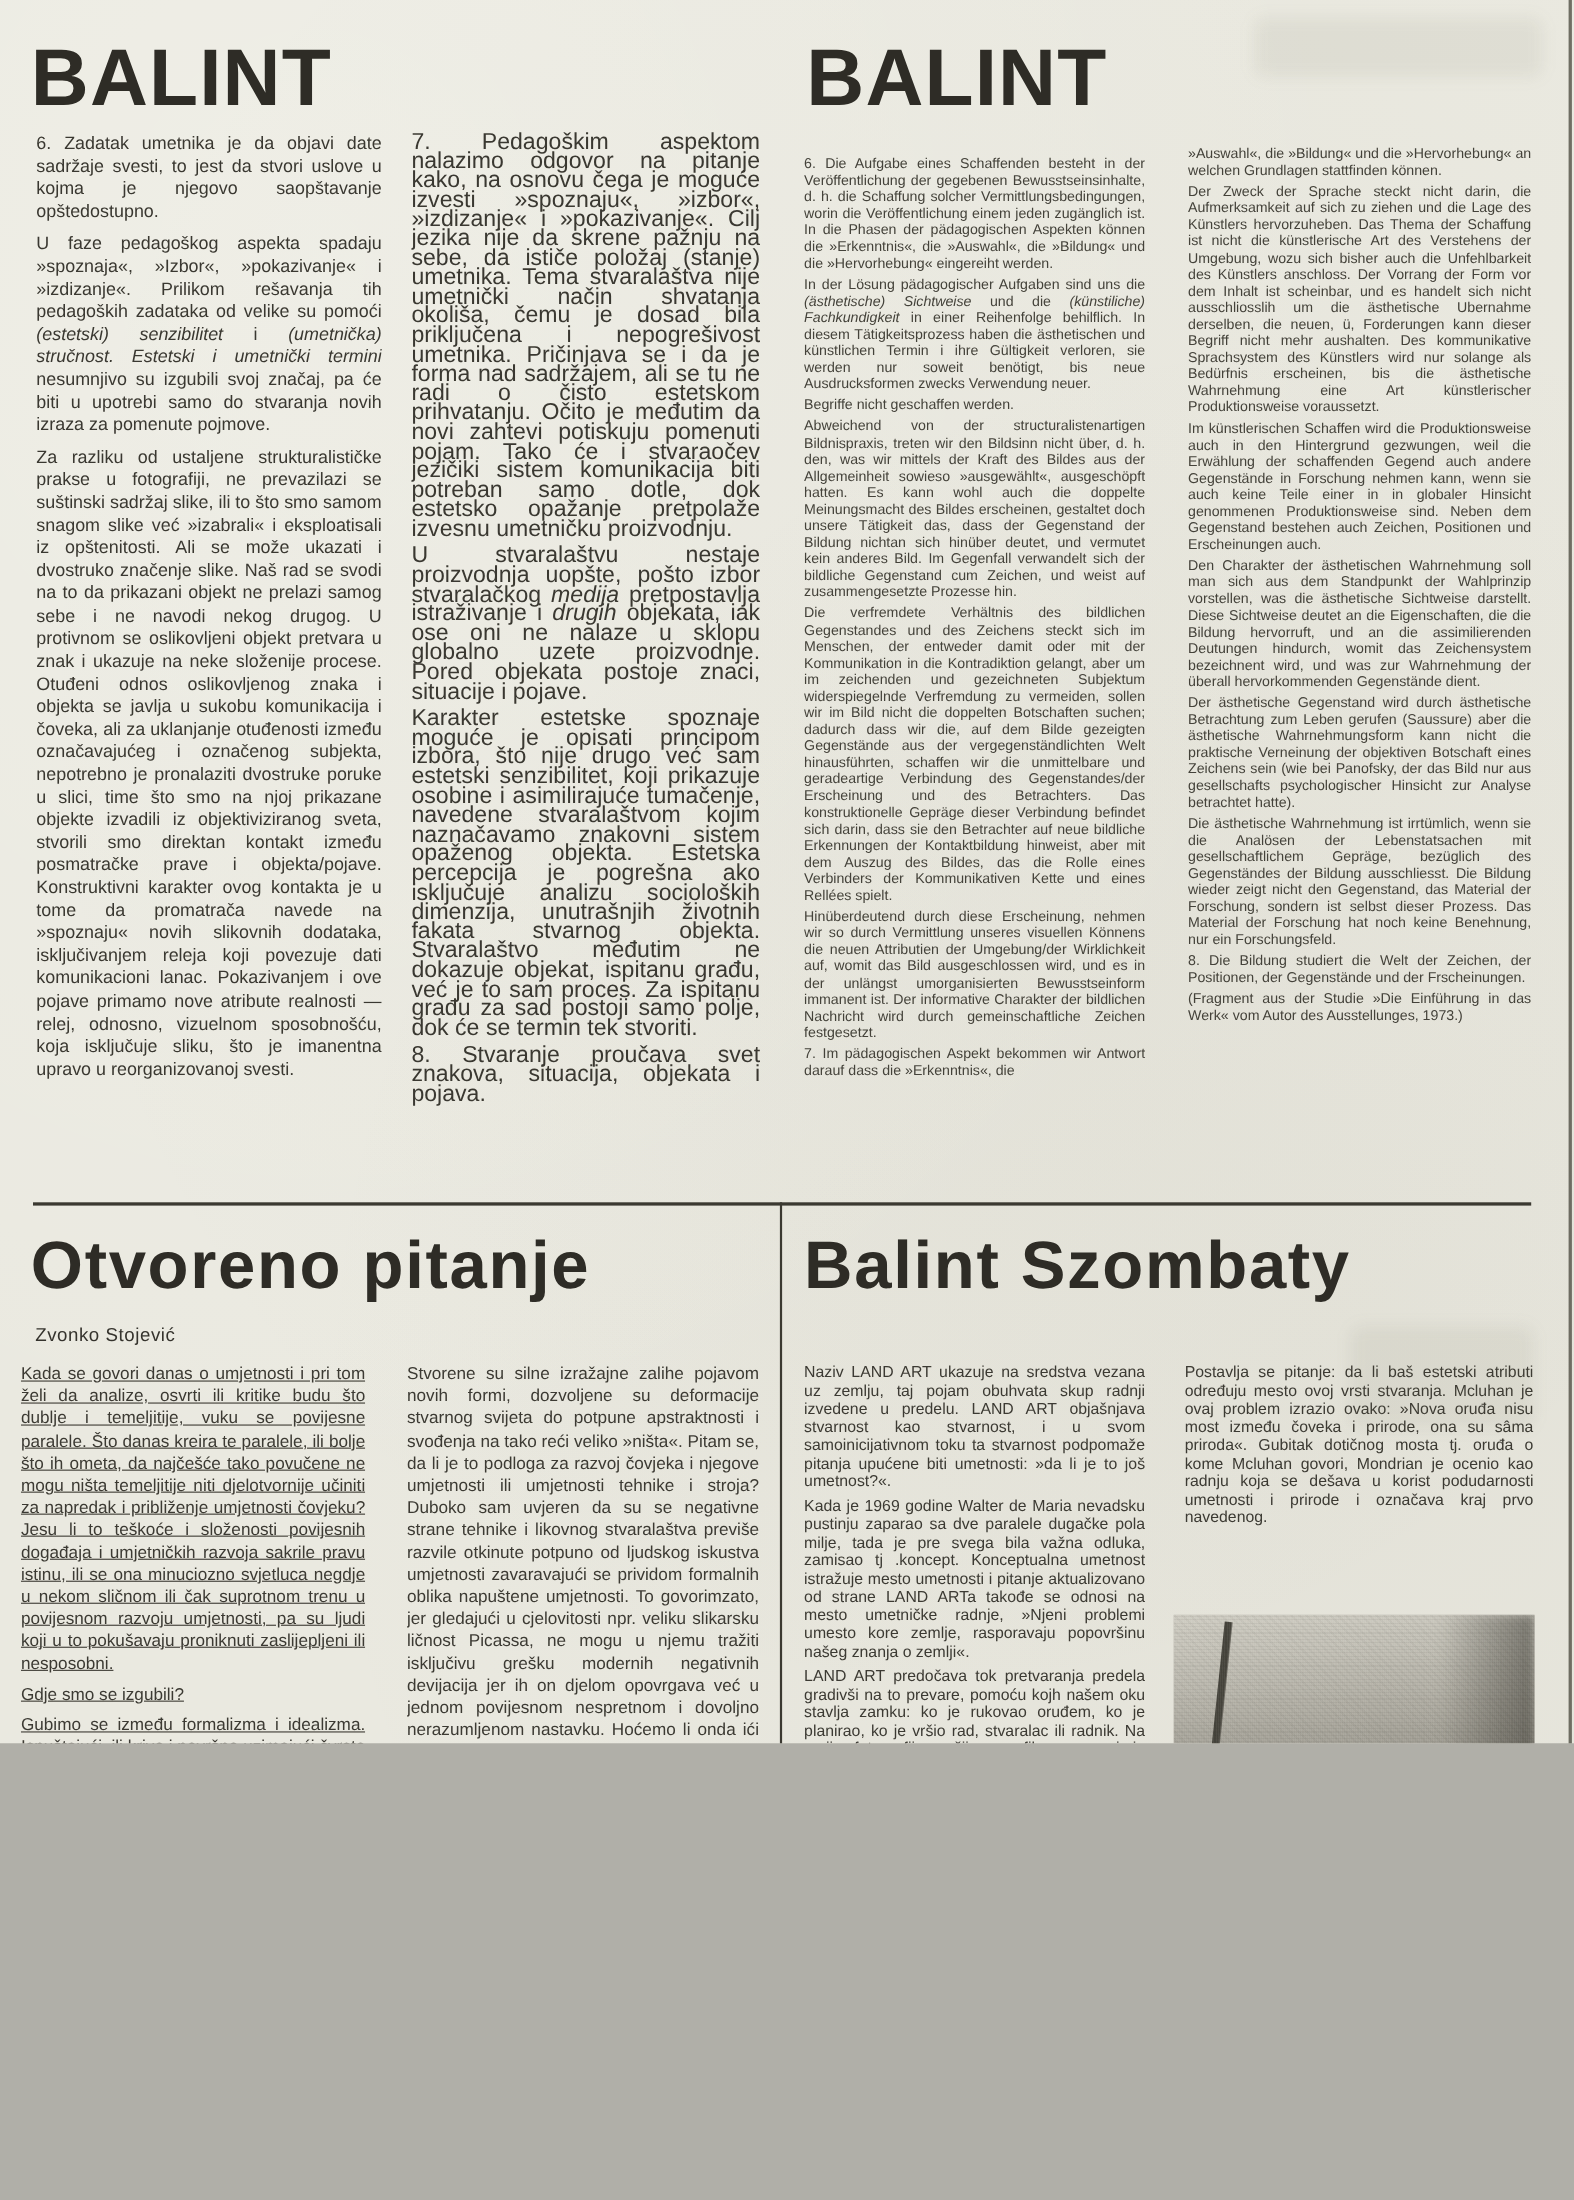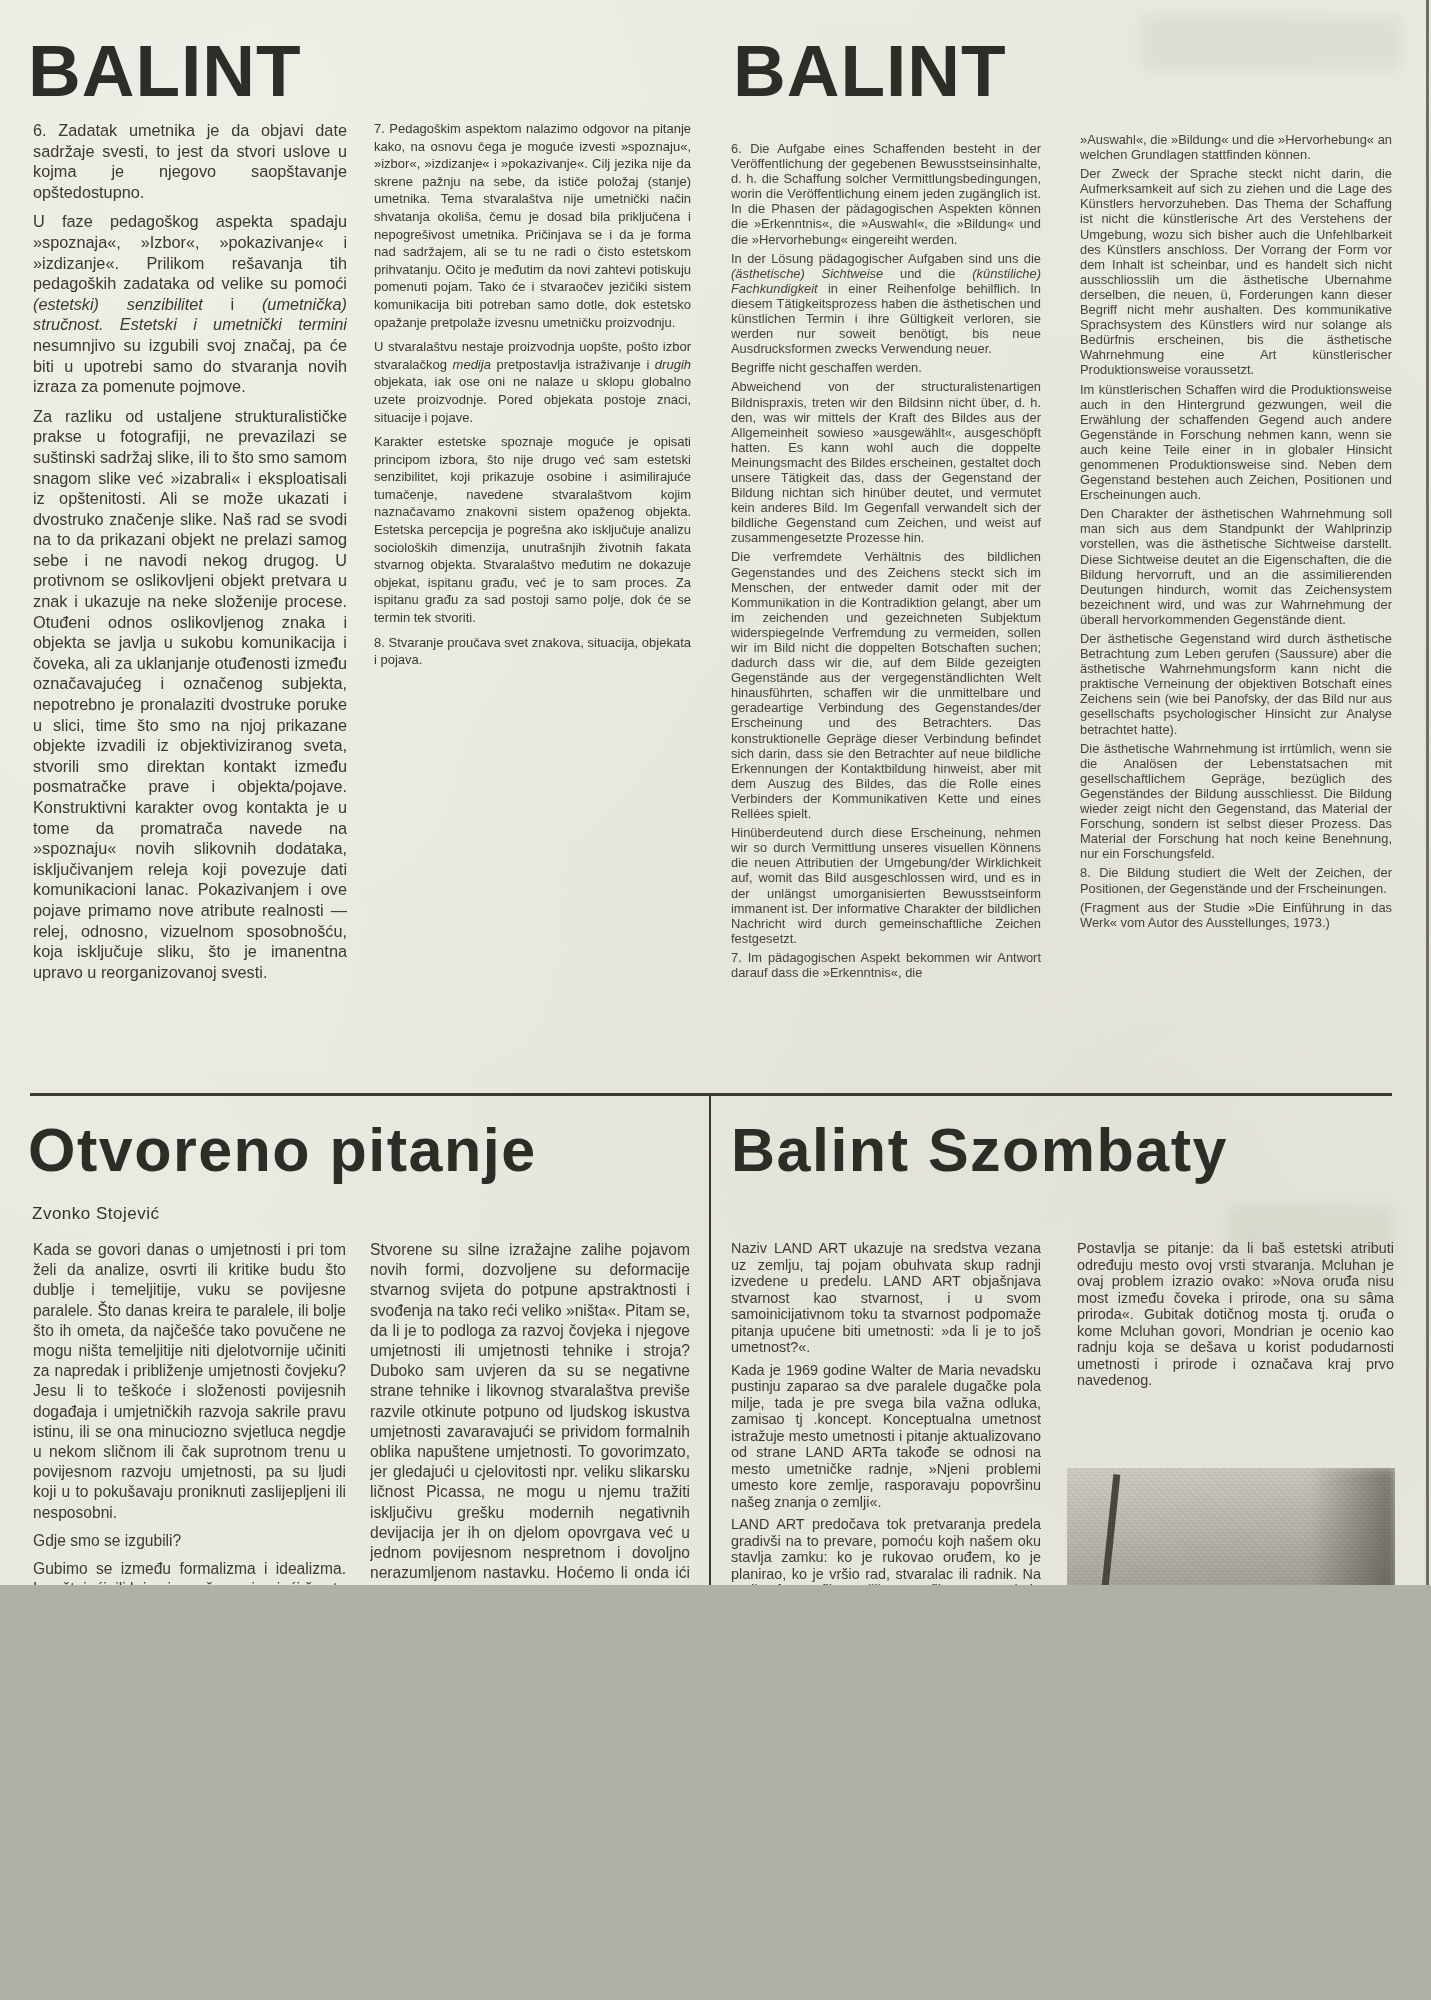--- a/index.html
+++ b/index.html
@@ -14,21 +14,21 @@
     color:#3a3832;overflow:hidden;
   }
   .headline{position:absolute;font-weight:700;color:#2e2c26;line-height:1;letter-spacing:1px;white-space:nowrap;}
   .headline.big{font-size:73px;}
   .headline.med{font-size:61px;letter-spacing:1.5px;}
   .author{position:absolute;font-size:17px;color:#35332d;letter-spacing:.5px;}
   .col{position:absolute;overflow:hidden;}
   .col p{margin:0 0 9px 0;text-align:justify;}
   .col p:last-child{margin-bottom:0;}
   .serb-top1{font-size:16.3px;line-height:20.6px;color:#3a3831;}
-  .serb-top2{font-size:13px;line-height:17.6px;color:#3a3831;}
+  .serb-top2{font-size:21px;line-height:17.6px;color:#3a3831;}
   .serb-top2 p{margin-bottom:7px;}
   .german{font-size:12.9px;line-height:15.1px;color:#44423a;}
   .german p{margin-bottom:4px;}
   .serb-bot{font-size:15.6px;line-height:20.2px;color:#3c3a33;}
   .serb-bot p{margin-bottom:8px;}
   .serb-bot3{font-size:14.4px;line-height:16.5px;color:#3c3a33;}
   .serb-bot3 p{margin-bottom:6px;}
   .rule-h{position:absolute;background:#3b3931;}
   .rule-v{position:absolute;background:#3b3931;}
   .pagenum{position:absolute;font-size:19px;font-weight:700;color:#2f2d27;}
@@ -98,21 +98,21 @@
       <p>8. Die Bildung studiert die Welt der Zeichen, der Positionen, der Gegenstände und der Frscheinungen.</p>
       <p>(Fragment aus der Studie »Die Einführung in das Werk« vom Autor des Ausstellunges, 1973.)</p>
     </div>
 
   <div class="rule-h" style="left:30px;top:1093px;width:1362px;height:3px;"></div>
   <div class="rule-v" style="left:709px;top:1093px;width:2px;height:870px;"></div>
 
   <div class="headline med" style="left:28px;top:1120px;">Otvoreno pitanje</div>
   <div class="author" style="left:32px;top:1204px;">Zvonko Stojević</div>
 
-  <div class="col serb-bot" style="left:33px;top:1240px;width:313px;height:674px;">
+  <div class="col serb-bot" style="left:19px;top:1240px;width:313px;height:674px;text-decoration:underline;">
       <p>Kada se govori danas o umjetnosti i pri tom želi da analize, osvrti ili kritike budu što dublje i temeljitije, vuku se povijesne paralele. Što danas kreira te paralele, ili bolje što ih ometa, da najčešće tako povučene ne mogu ništa temeljitije niti djelotvornije učiniti za napredak i približenje umjetnosti čovjeku? Jesu li to teškoće i složenosti povijesnih događaja i umjetničkih razvoja sakrile pravu istinu, ili se ona minuciozno svjetluca negdje u nekom sličnom ili čak suprotnom trenu u povijesnom razvoju umjetnosti, pa su ljudi koji u to pokušavaju proniknuti zaslijepljeni ili nesposobni.</p>
       <p>Gdje smo se izgubili?</p>
       <p>Gubimo se između formalizma i idealizma. Ispuštajući, ili krivo i površno uzimajući čvrste točke likovne povijesti (to su velika i mala imena, njihova djela i iskustva) preko kojih se određuje svaka prava umjetnost, mutimo si i onako već zamagljeni cilj. Afirmiramo tehniku nazivajući je avangardom očekujući da nam ona i onako previše otuđenom čovjeku pribavi »renesansu«, ne prizivajući pri tome povijesna iskustva renesansi da bi u njihovu ogledalu ugledali vlastiti lik.</p>
     </div>
 
   <div class="col serb-bot" style="left:370px;top:1240px;width:320px;height:565px;">
       <p>Stvorene su silne izražajne zalihe pojavom novih formi, dozvoljene su deformacije stvarnog svijeta do potpune apstraktnosti i svođenja na tako reći veliko »ništa«. Pitam se, da li je to podloga za razvoj čovjeka i njegove umjetnosti ili umjetnosti tehnike i stroja? Duboko sam uvjeren da su se negativne strane tehnike i likovnog stvaralaštva previše razvile otkinute potpuno od ljudskog iskustva umjetnosti zavaravajući se prividom formalnih oblika napuštene umjetnosti. To govorimzato, jer gledajući u cjelovitosti npr. veliku slikarsku ličnost Picassa, ne mogu u njemu tražiti isključivu grešku modernih negativnih devijacija jer ih on djelom opovrgava već u jednom povijesnom nespretnom i dovoljno nerazumljenom nastavku. Hoćemo li onda ići naprijed licem ideje potčinjene tehnici ili čiste ljudske ideje kojoj će se tehnika prikloniti?</p>
     </div>
 
   <div class="headline med" style="left:731px;top:1120px;">Balint Szombaty</div>

